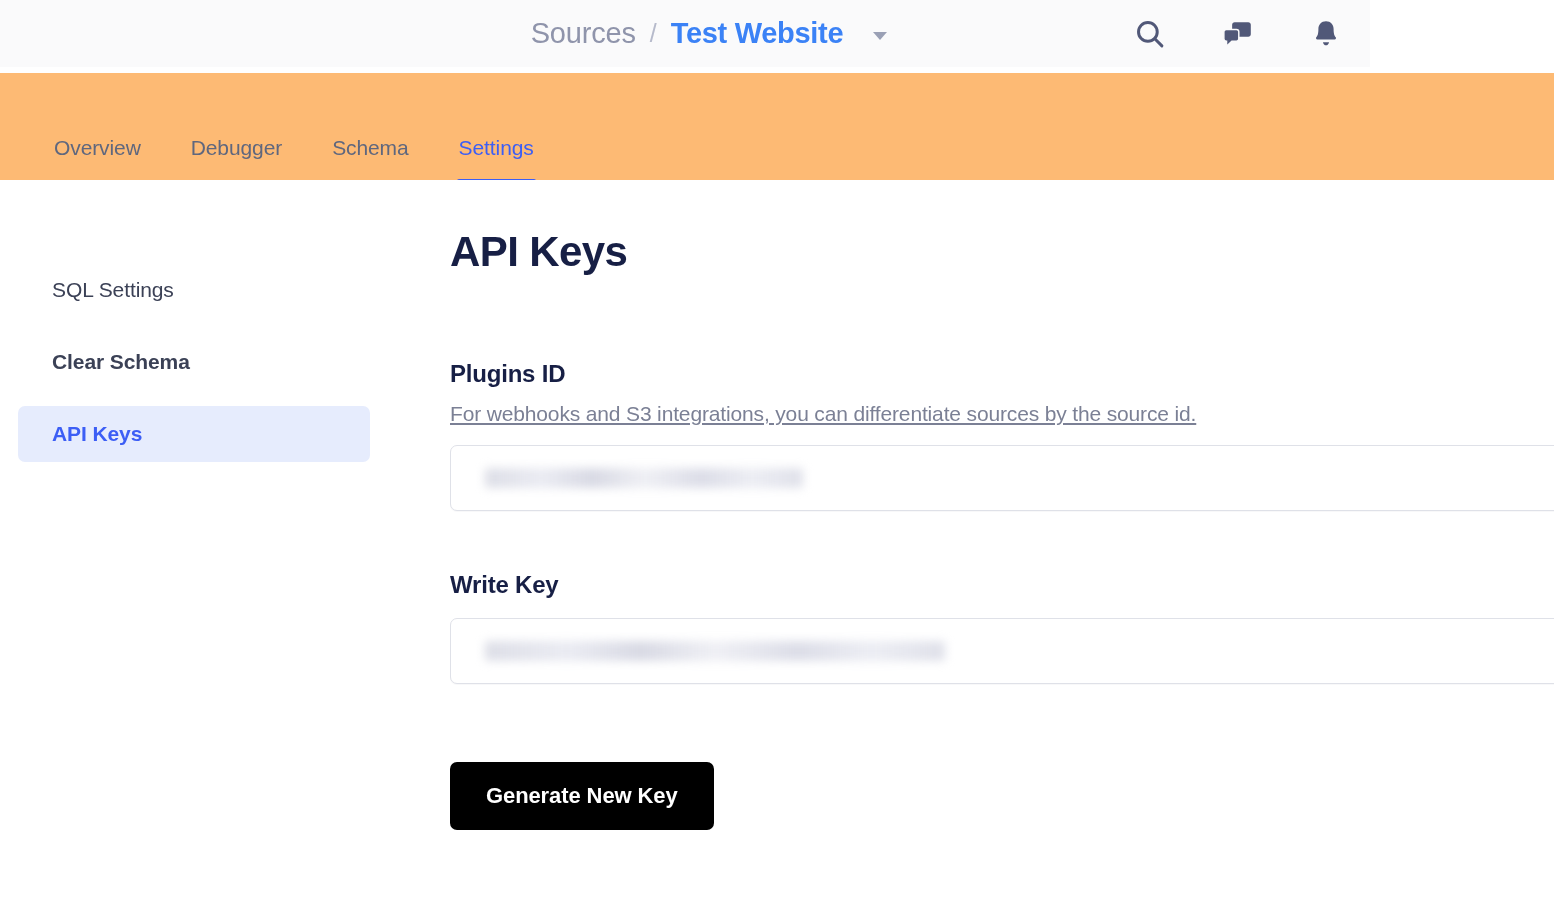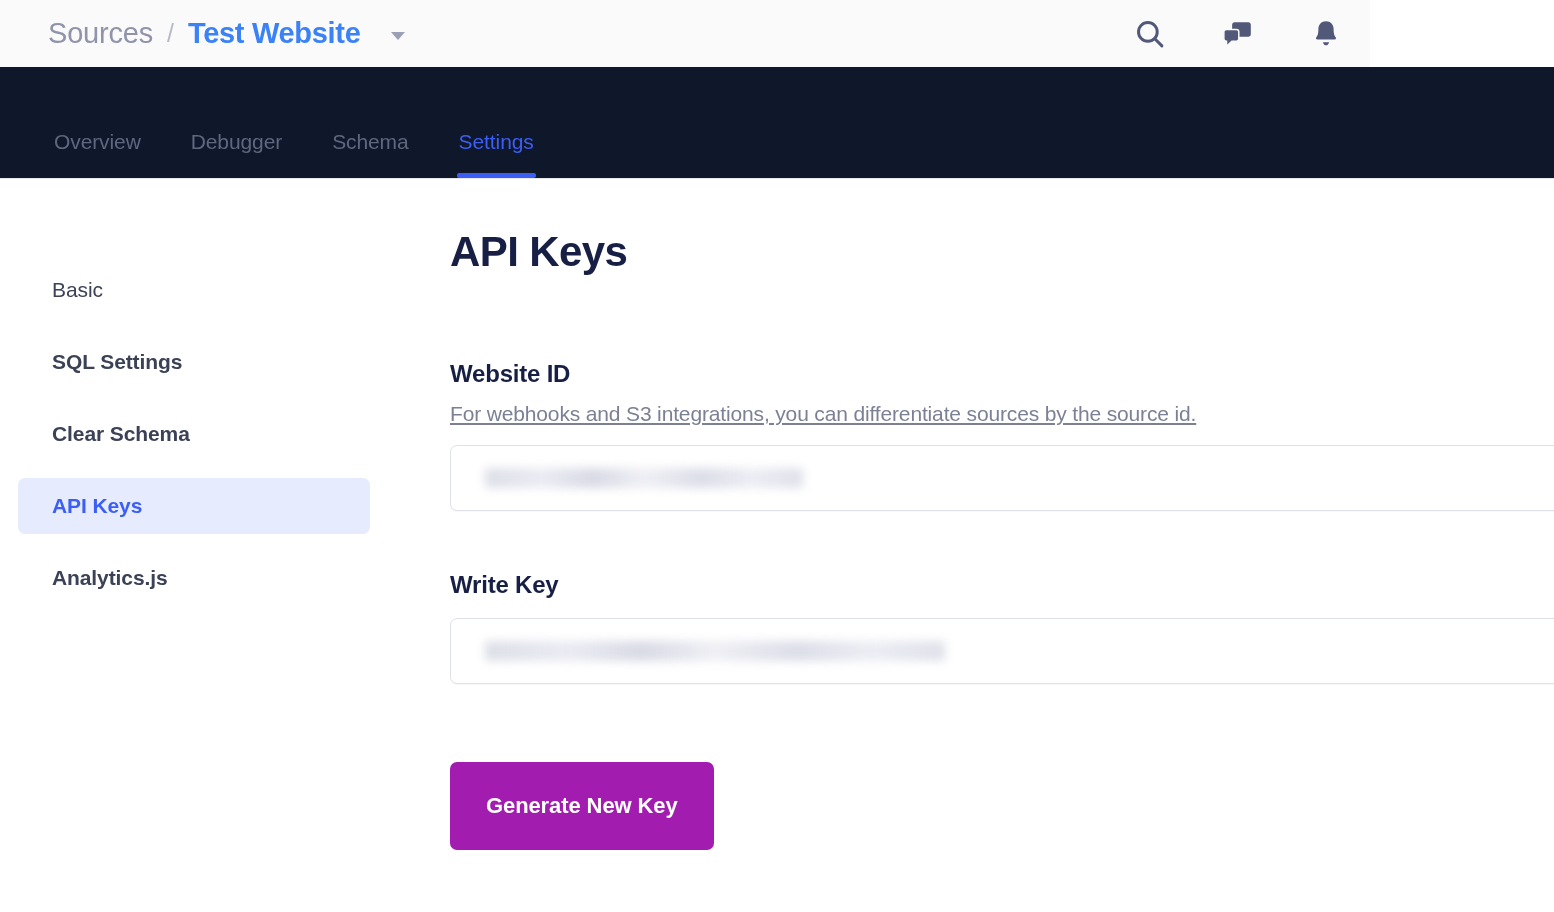--- a/index.html
+++ b/index.html
@@ -13,20 +13,21 @@
   }
 
   
   .topbar {
     position: absolute;
     top: 0; left: 0;
     width: 1370px; height: 67px;
     background: #fafafb;
     display: flex;
     align-items: center;
+    justify-content: center;
   }
   .breadcrumb {
     display: flex;
     align-items: center;
     margin-left: 48px;
     height: 100%;
   }
   .crumb-root {
     font-size: 29px;
     color: #8f94ab;
@@ -69,23 +70,23 @@
     align-items: center;
     justify-content: center;
     width: 36px; height: 36px;
     cursor: pointer;
     color: #515878;
   }
 
   
   .tabsbar {
     position: absolute;
-    top: 67px; left: 0;
+    top: 73px; left: 0;
     width: 1554px; height: 112px;
-    background: #0f172a;
+    background: #fdba74;
     border-bottom: 1px solid #e8e9ee;
   }
   .tabs {
     position: absolute;
     bottom: 0; left: 54px;
     display: flex;
     align-items: flex-end;
     gap: 0;
   }
   .tab {
@@ -201,23 +202,23 @@
     filter: blur(5px);
   }
   .redacted.src { width: 318px; }
   .redacted.wk  { width: 460px; }
 
   .btn-row { margin-top: 78px; }
   .btn-primary {
     display: inline-flex;
     align-items: center;
     justify-content: center;
-    height: 88px;
+    height: 68px;
     padding: 0 36px;
-    background: #a21caf;
+    background: #000000;
     color: #ffffff;
     font-size: 22px;
     font-weight: 700;
     border: none;
     border-radius: 7px;
     cursor: pointer;
     letter-spacing: -0.1px;
     font-family: "Liberation Sans", sans-serif;
   }
 </style>
@@ -264,33 +265,31 @@
     <div class="tab">Overview</div>
     <div class="tab">Debugger</div>
     <div class="tab">Schema</div>
     <div class="tab active">Settings</div>
   </div>
 </div>
 
 <div class="page">
 
   <div class="sidebar">
-    <div class="side-item">Basic</div>
     <div class="side-item">SQL Settings</div>
     <div class="side-item">Clear Schema</div>
     <div class="side-item active">API Keys</div>
-    <div class="side-item">Analytics.js</div>
   </div>
 
   <div class="main">
 
     <h1 class="page-title">API Keys</h1>
 
     <div class="field-block first">
-      <div class="field-label">Website ID</div>
+      <div class="field-label">Plugins ID</div>
       <div class="field-help">For webhooks and S3 integrations, you can differentiate sources by the source id.</div>
       <div class="field-input">
         <span class="redacted src"></span>
       </div>
     </div>
 
     <div class="field-block second">
       <div class="field-label">Write Key</div>
       <div class="field-input">
         <span class="redacted wk"></span>

